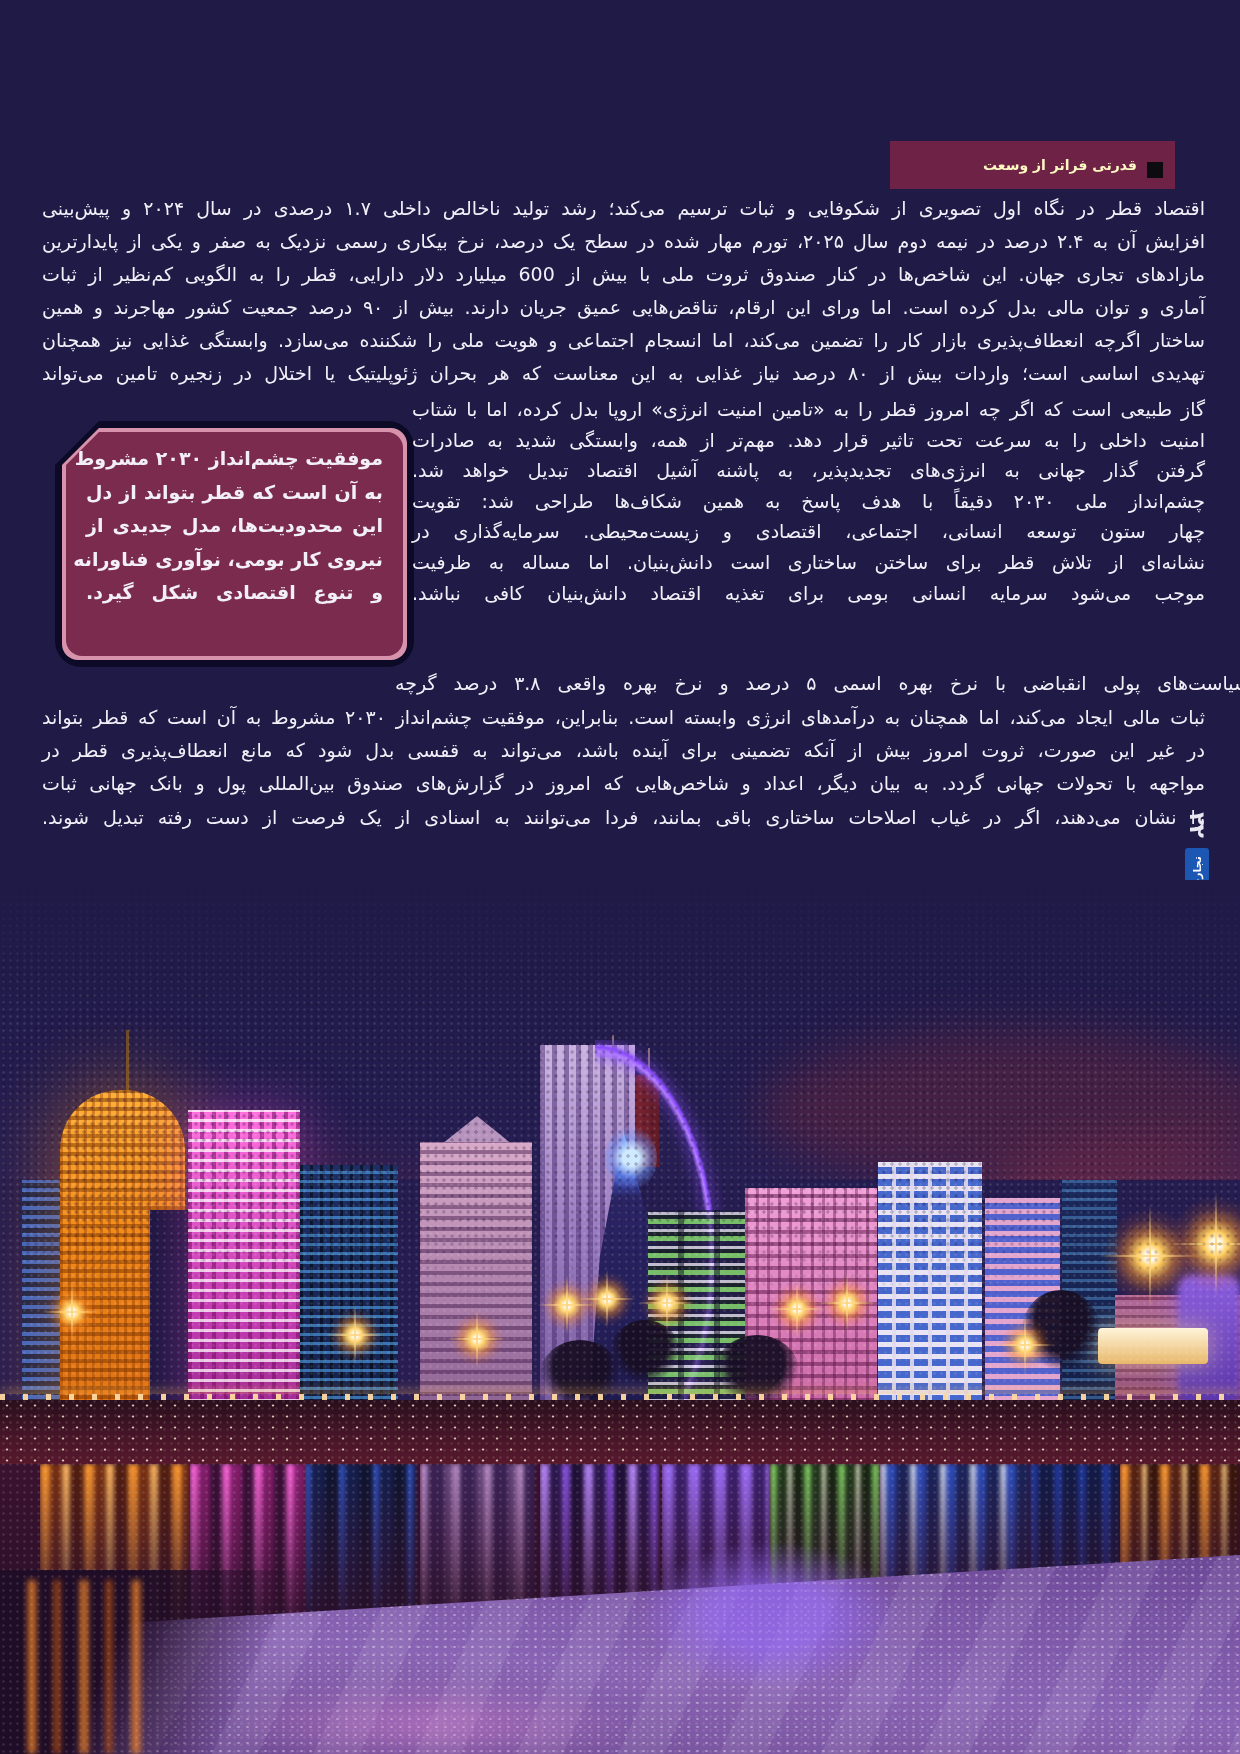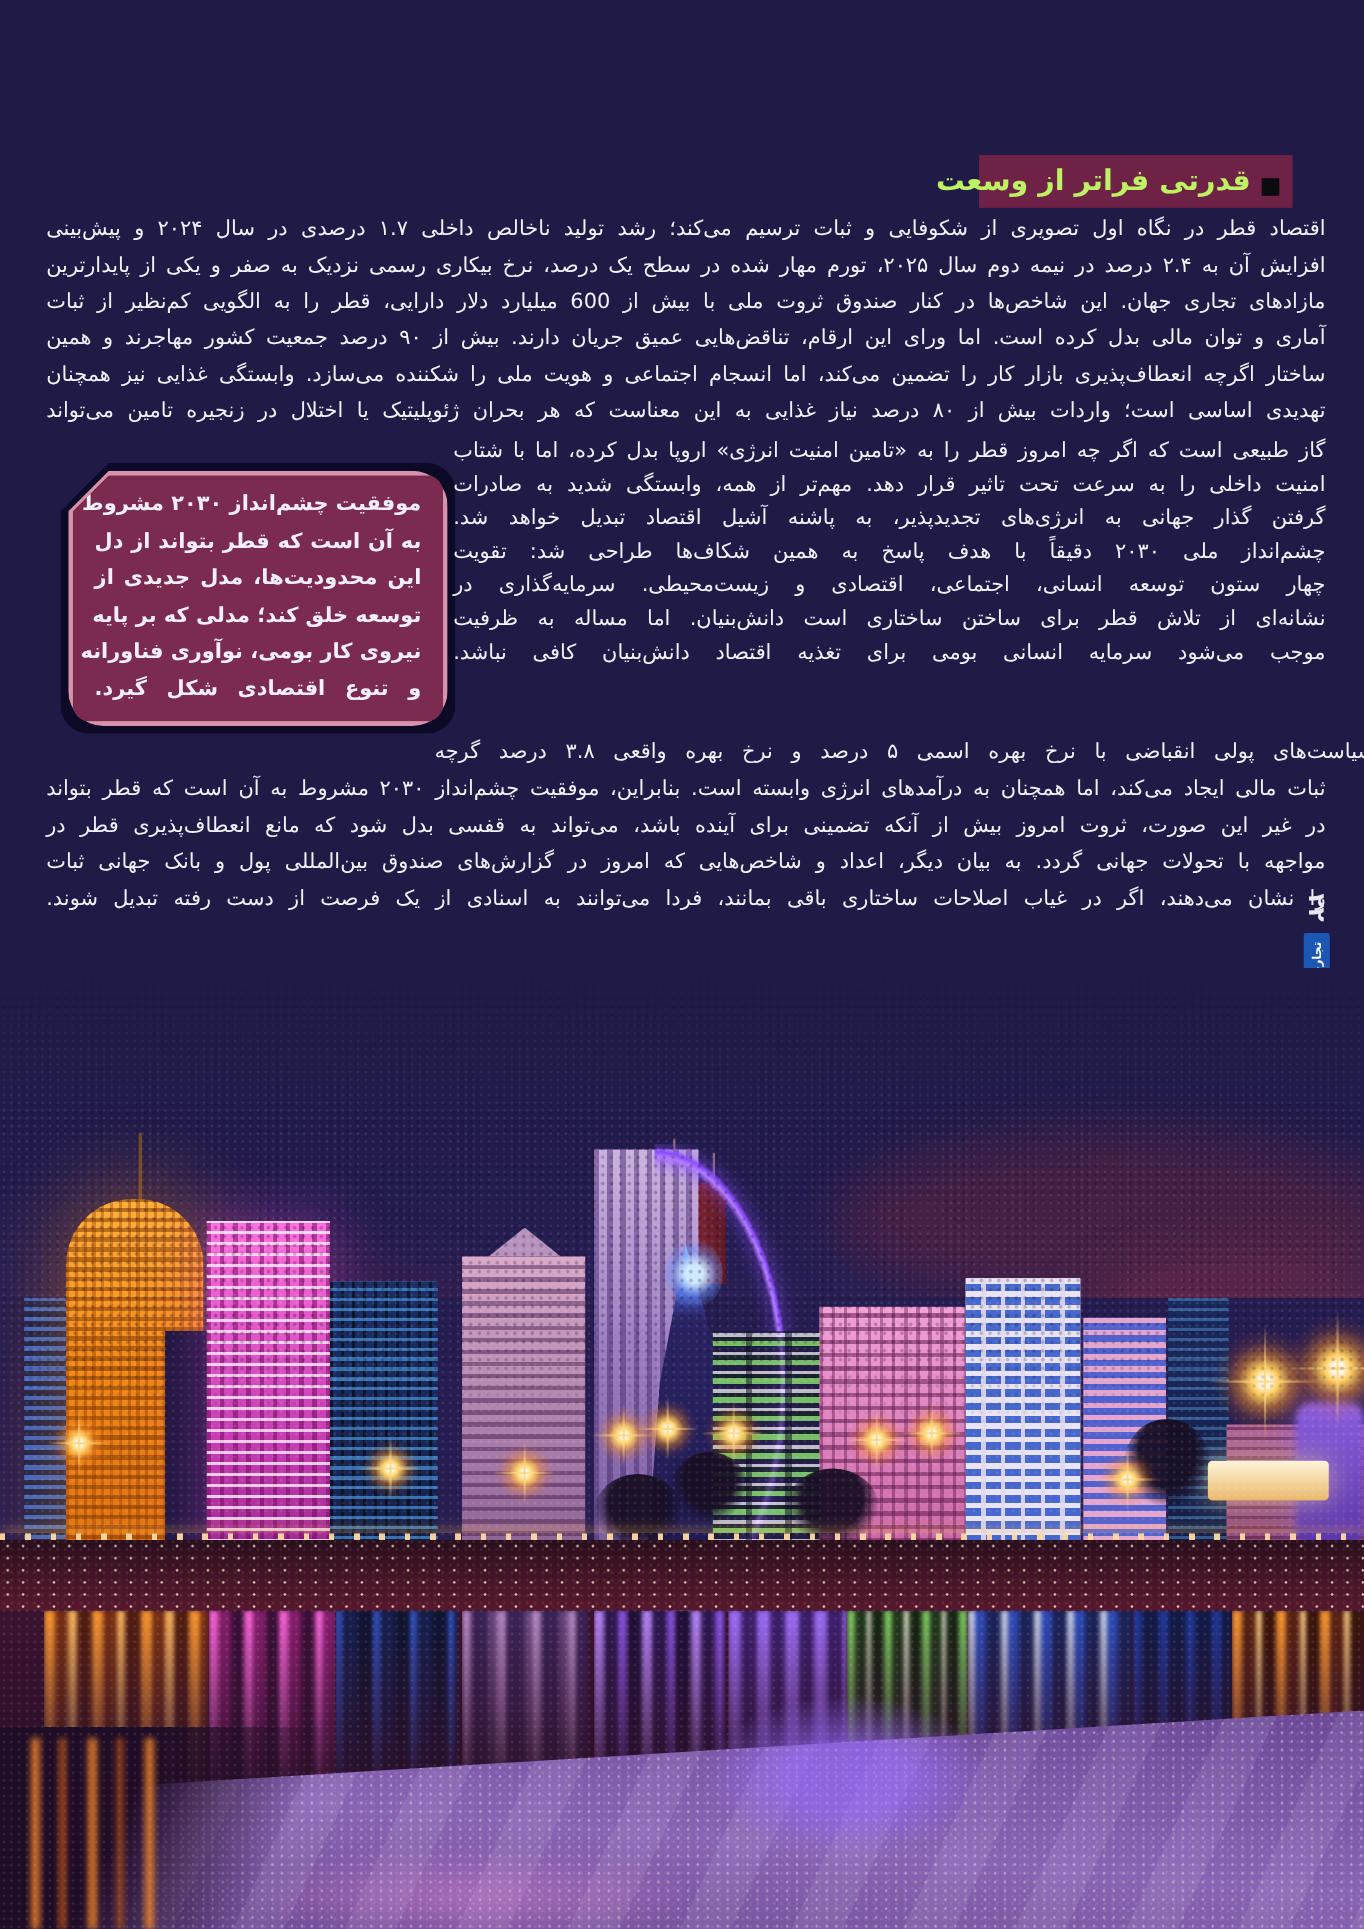--- a/index.html
+++ b/index.html
@@ -4,38 +4,38 @@
 <style>
   html,body{margin:0;padding:0;}
   body{width:1240px;height:1754px;position:relative;overflow:hidden;
        background:#1f1a46;font-family:"DejaVu Sans",sans-serif;}
 
   
   .headline{position:absolute;left:890px;top:141px;width:285px;height:48px;
     background:#6e2245;display:flex;align-items:center;gap:10px;
     padding:0 12px;box-sizing:border-box;direction:rtl;}
   .headline .sq{width:16px;height:16px;background:#0b0b10;flex:0 0 auto;margin-top:10px;}
-  .headline .ht{color:#bef264;font-weight:bold;font-size:26px;white-space:nowrap;}
+  .headline .ht{color:#fef9c3;font-weight:bold;font-size:14px;white-space:nowrap;}
 
   
   .tline{direction:rtl;color:#f2eff8;font-size:19px;text-align:justify;
          text-align-last:justify;white-space:nowrap;}
   .intro{position:absolute;left:42px;top:192px;width:1163px;}
   .intro .tline{line-height:33px;}
   .beside{position:absolute;left:412px;top:394px;width:793px;}
   .beside .tline{line-height:30.6px;}
   .bridge{position:absolute;left:350px;top:670px;width:855px;line-height:26px;margin-left:45px;}
   .closing{position:absolute;left:42px;top:701px;width:1163px;}
   .closing .tline{line-height:33.2px;}
 
   
   .pq-halo{position:absolute;left:55px;top:421px;width:359px;height:246px;
     background:#0d0a28;border-radius:26px;padding:7px;box-sizing:border-box;
     clip-path:polygon(44px 0,100% 0,100% 100%,0 100%,0 44px);}
-  .pq-border{width:100%;height:100%;background:#d793ac;border-radius:32px;
+  .pq-border{width:100%;height:100%;background:#d793ac;border-radius:16px;
     padding:4px;box-sizing:border-box;
     clip-path:polygon(37px 0,100% 0,100% 100%,0 100%,0 37px);}
   .pq-box{width:100%;height:100%;background:#7b2c4e;border-radius:16px;
     padding:10px 20px;box-sizing:border-box;
     clip-path:polygon(33px 0,100% 0,100% 100%,0 100%,0 33px);}
   .pq-box .tline{font-weight:bold;line-height:33.5px;font-size:19px;}
 
   
   .pagenum{position:absolute;left:1177px;top:813px;width:40px;height:24px;
     transform:rotate(90deg);color:#e9e6f2;font-size:21px;font-weight:bold;
@@ -213,21 +213,20 @@
   <div class="tline">ساختار اگرچه انعطاف‌پذیری بازار کار را تضمین می‌کند، اما انسجام اجتماعی و هویت ملی را شکننده می‌سازد. وابستگی غذایی نیز همچنان</div>
   <div class="tline">تهدیدی اساسی است؛ واردات بیش از ۸۰ درصد نیاز غذایی به این معناست که هر بحران ژئوپلیتیک یا اختلال در زنجیره تامین می‌تواند</div>
 </div>
 
 <div class="pq-halo">
   <div class="pq-border">
     <div class="pq-box">
       <div class="tline">موفقیت چشم‌انداز ۲۰۳۰ مشروط</div>
       <div class="tline">به آن است که قطر بتواند از دل</div>
       <div class="tline">این محدودیت‌ها، مدل جدیدی از</div>
-      <div class="tline">توسعه خلق کند؛ مدلی که بر پایه</div>
       <div class="tline">نیروی کار بومی، نوآوری فناورانه</div>
       <div class="tline">و تنوع اقتصادی شکل گیرد.</div>
     </div>
   </div>
 </div>
 
 <div class="beside">
   <div class="tline">گاز طبیعی است که اگر چه امروز قطر را به «تامین امنیت انرژی» اروپا بدل کرده، اما با شتاب</div>
   <div class="tline">امنیت داخلی را به سرعت تحت تاثیر قرار دهد. مهم‌تر از همه، وابستگی شدید به صادرات</div>
   <div class="tline">گرفتن گذار جهانی به انرژی‌های تجدیدپذیر، به پاشنه آشیل اقتصاد تبدیل خواهد شد.</div>

